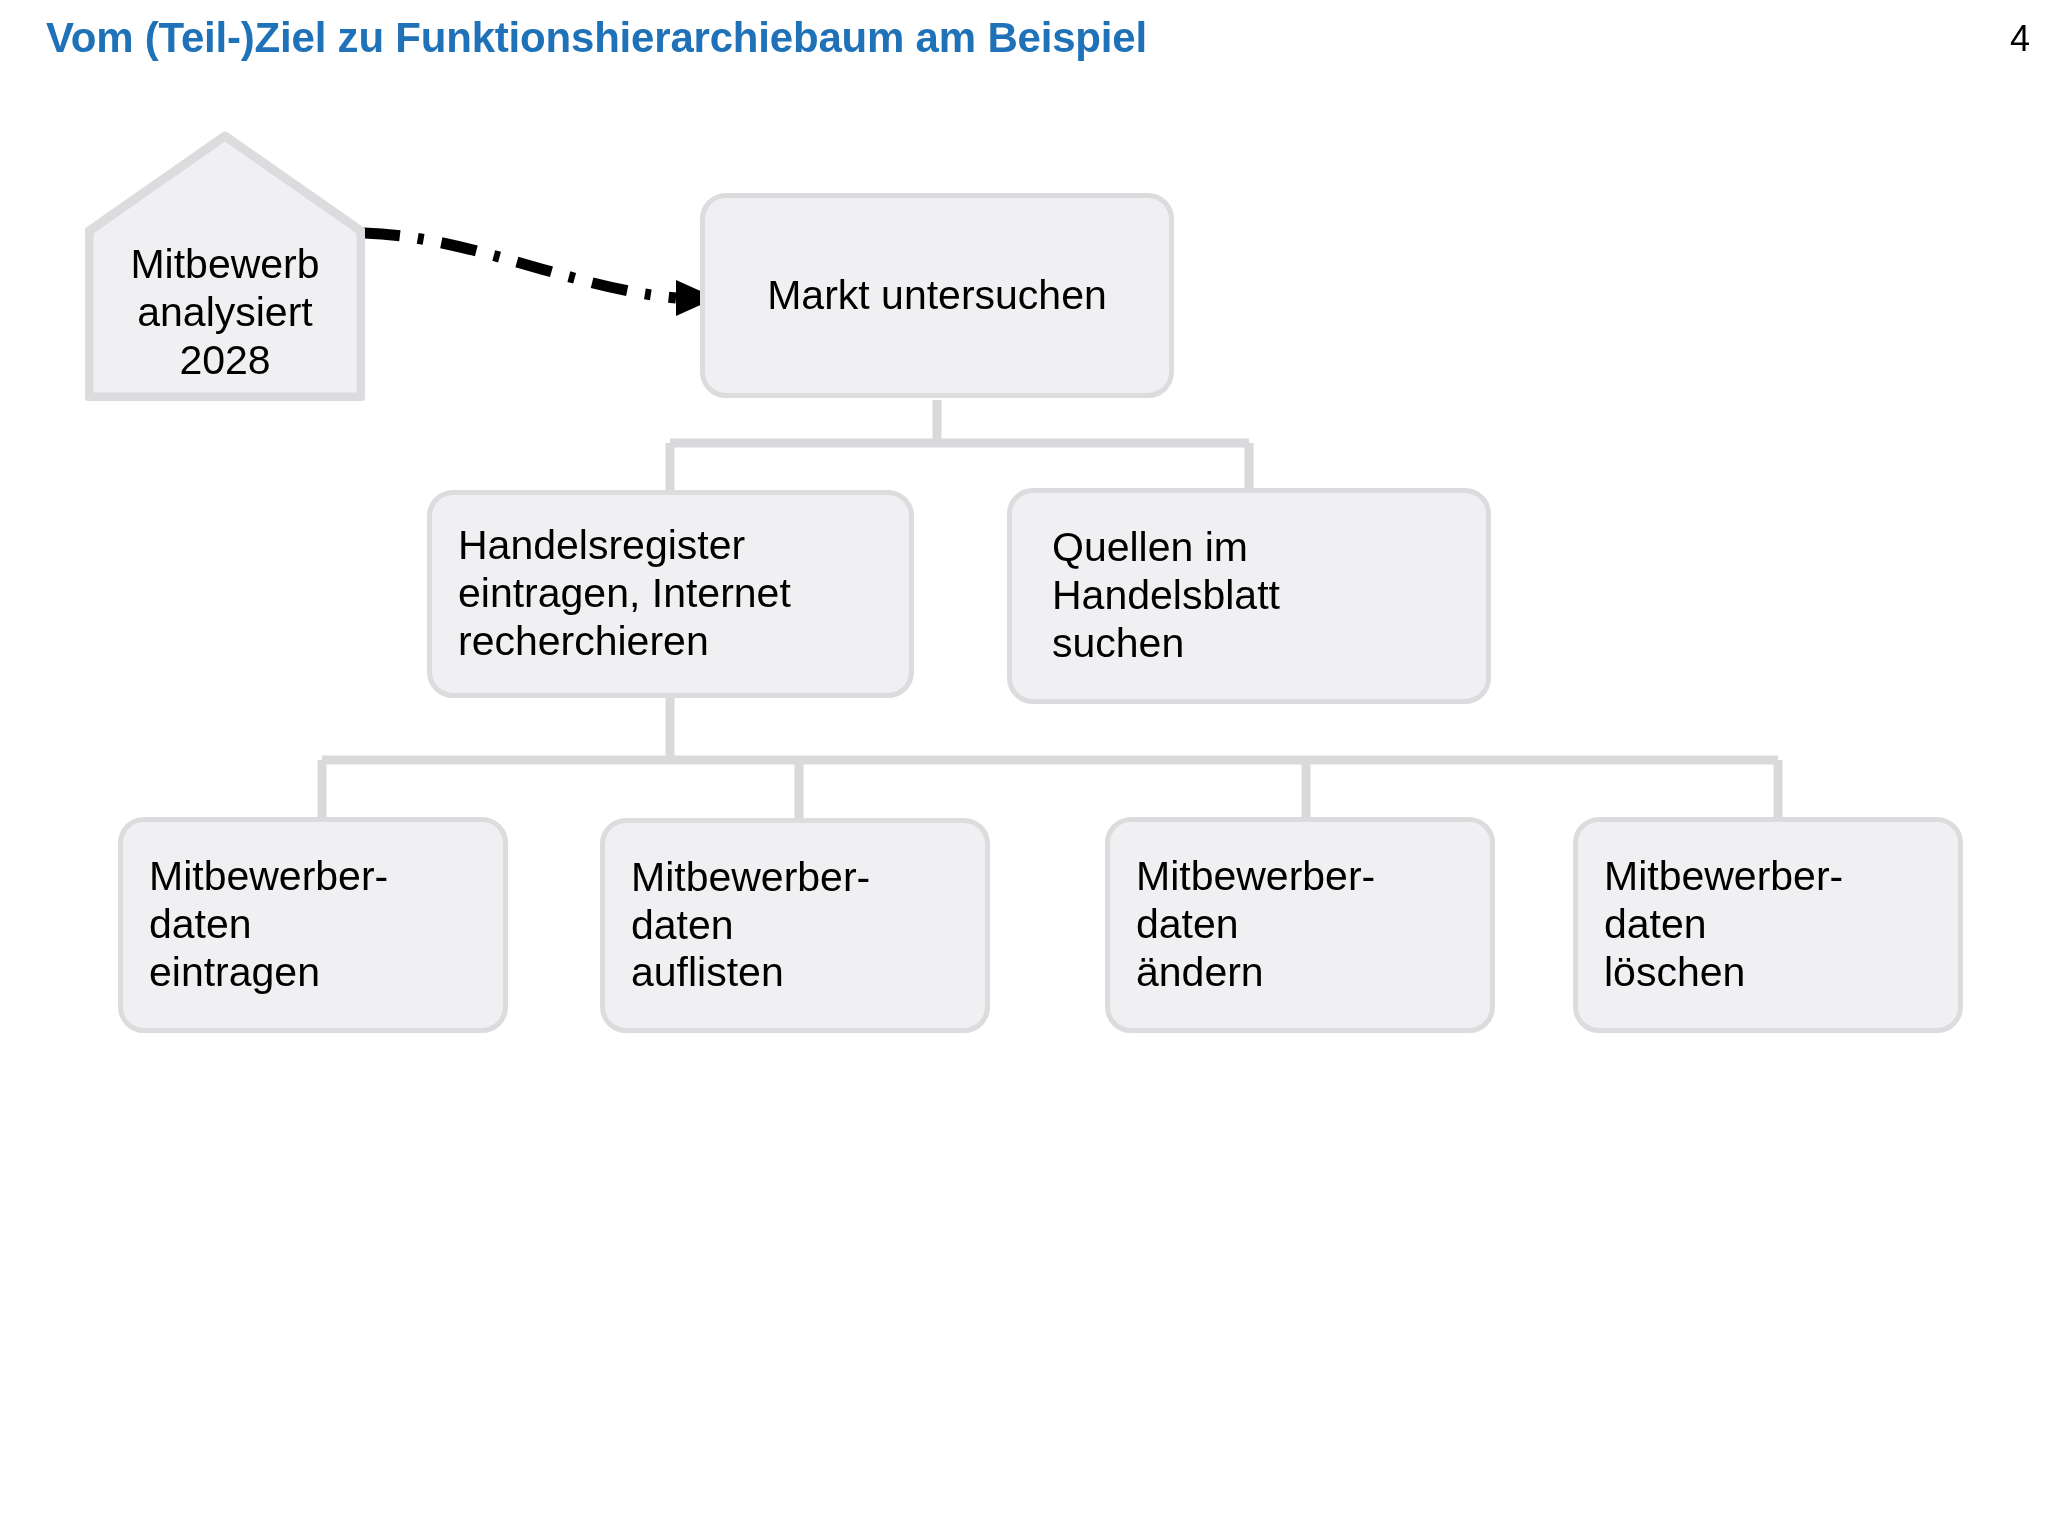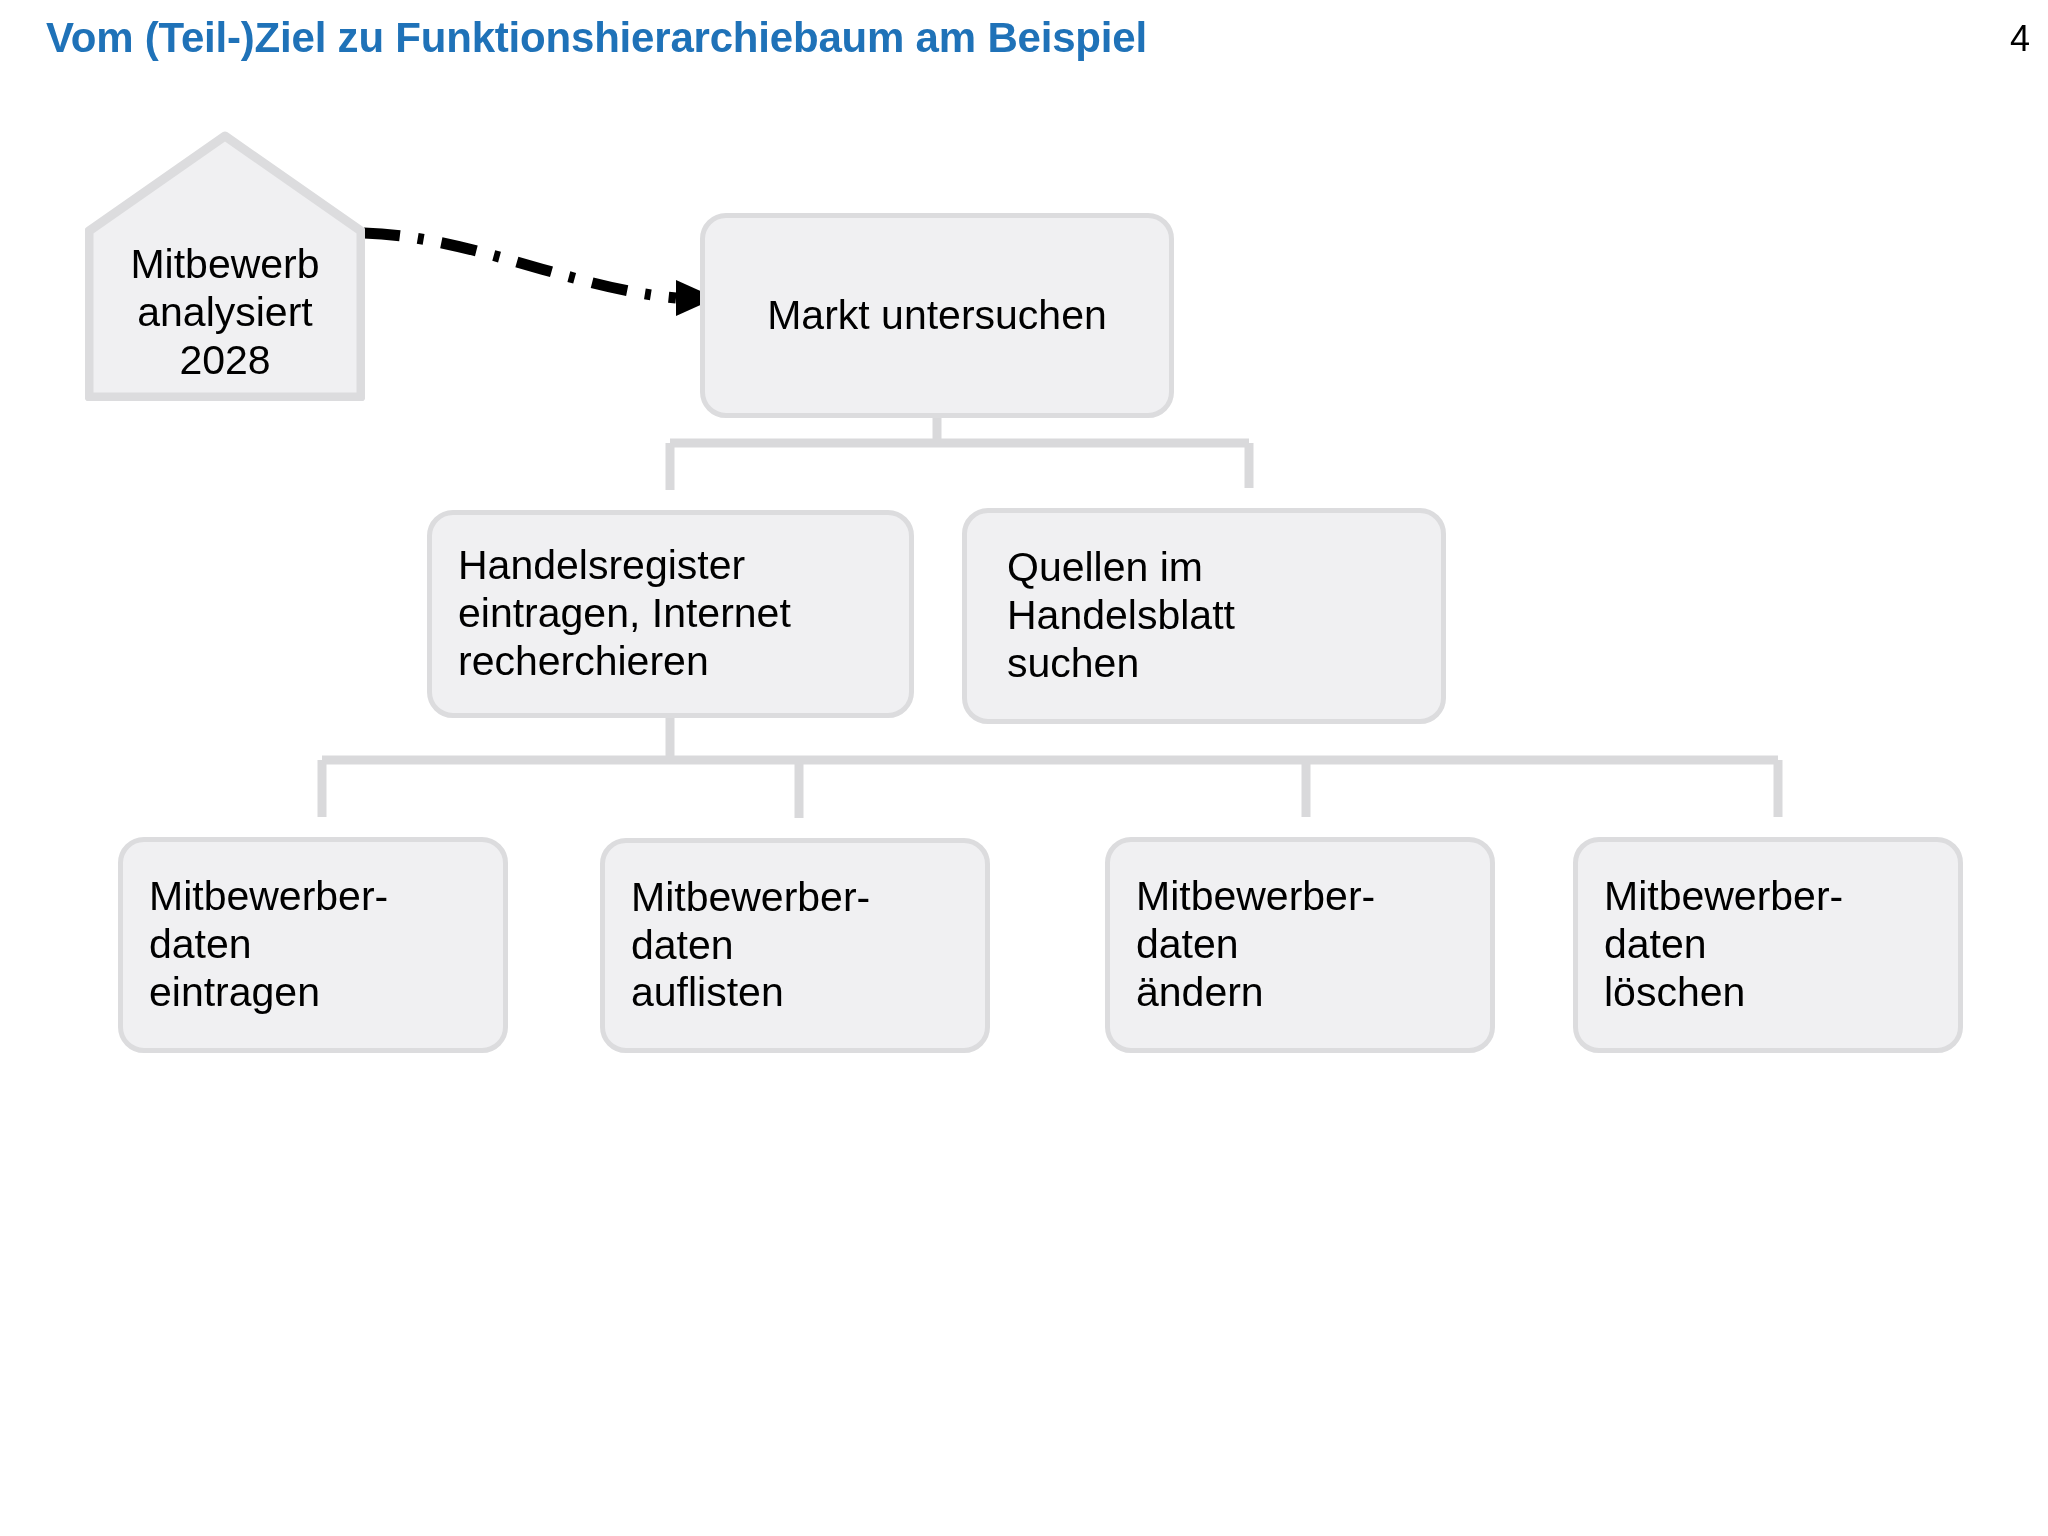--- a/index.html
+++ b/index.html
@@ -60,21 +60,20 @@
     background: #F0F0F2;
     border: 5px solid #DCDCDE;
     border-radius: 26px;
     display: flex;
     align-items: center;
     padding: 10px 26px;
     color: #000000;
     font-size: 41px;
     line-height: 1.17;
     white-space: pre-line;
-    margin-top: 20px;
   }
   .node.center-text {
     justify-content: center;
     text-align: center;
   }
   .node.left-text {
     justify-content: flex-start;
     text-align: left;
   }
 
@@ -148,21 +147,21 @@
     <div class="node center-text" style="left:700px; top:193px; width:474px; height:205px;">
       <span>Markt untersuchen</span>
     </div>
 
     <div class="node left-text" style="left:427px; top:490px; width:487px; height:208px;">
       <span>Handelsregister
 eintragen, Internet
 recherchieren</span>
     </div>
 
-    <div class="node left-text" style="left:962px; top:488px; width:484px; height:216px;padding-left:40px;">
+    <div class="node left-text" style="left:1007px; top:488px; width:484px; height:216px;padding-left:40px;">
       <span>Quellen im
 Handelsblatt
 suchen</span>
     </div>
 
     <div class="node left-text" style="left:118px; top:817px; width:390px; height:216px;">
       <span>Mitbewerber-
 daten
 eintragen</span>
     </div>

